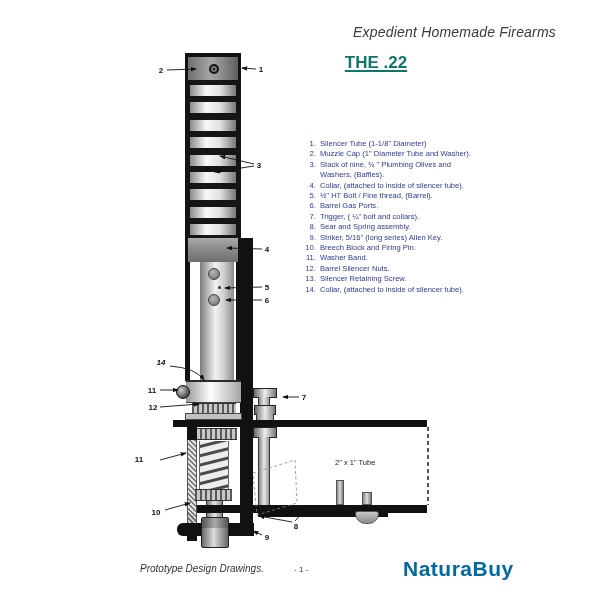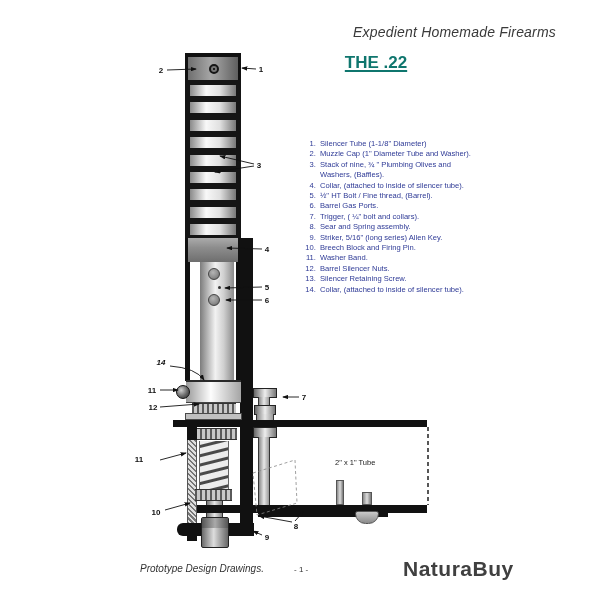--- a/index.html
+++ b/index.html
@@ -4,21 +4,21 @@
 <style>
   html,body{margin:0;padding:0;background:#fff;}
   .page{position:relative;width:600px;height:600px;background:#ffffff;overflow:hidden;
         font-family:"Liberation Sans",sans-serif;}
   .abs{position:absolute;}
 
   
   .header-text{font-style:italic;font-size:14px;color:#3a3a3a;letter-spacing:.2px;}
   .footer-text{font-style:italic;font-size:10px;color:#333;}
   .page-num{font-size:8px;color:#333;}
-  .watermark{font-size:21px;font-weight:600;color:#404040;letter-spacing:.5px;}
+  .watermark{font-size:21px;font-weight:600;color:#0369a1;letter-spacing:.5px;}
 
   
   .title{width:150px;text-align:center;color:#0f766e;font-weight:bold;font-size:17px;line-height:20px;}
   .title div{text-decoration:underline;text-decoration-thickness:1.5px;text-underline-offset:2px;}
 
   
   .parts{width:168px;color:#2e3a96;font-size:7.6px;line-height:10.4px;}
   .parts ol{margin:0;padding-left:15px;}
   .parts li{padding-left:2px;margin:0;}
 

